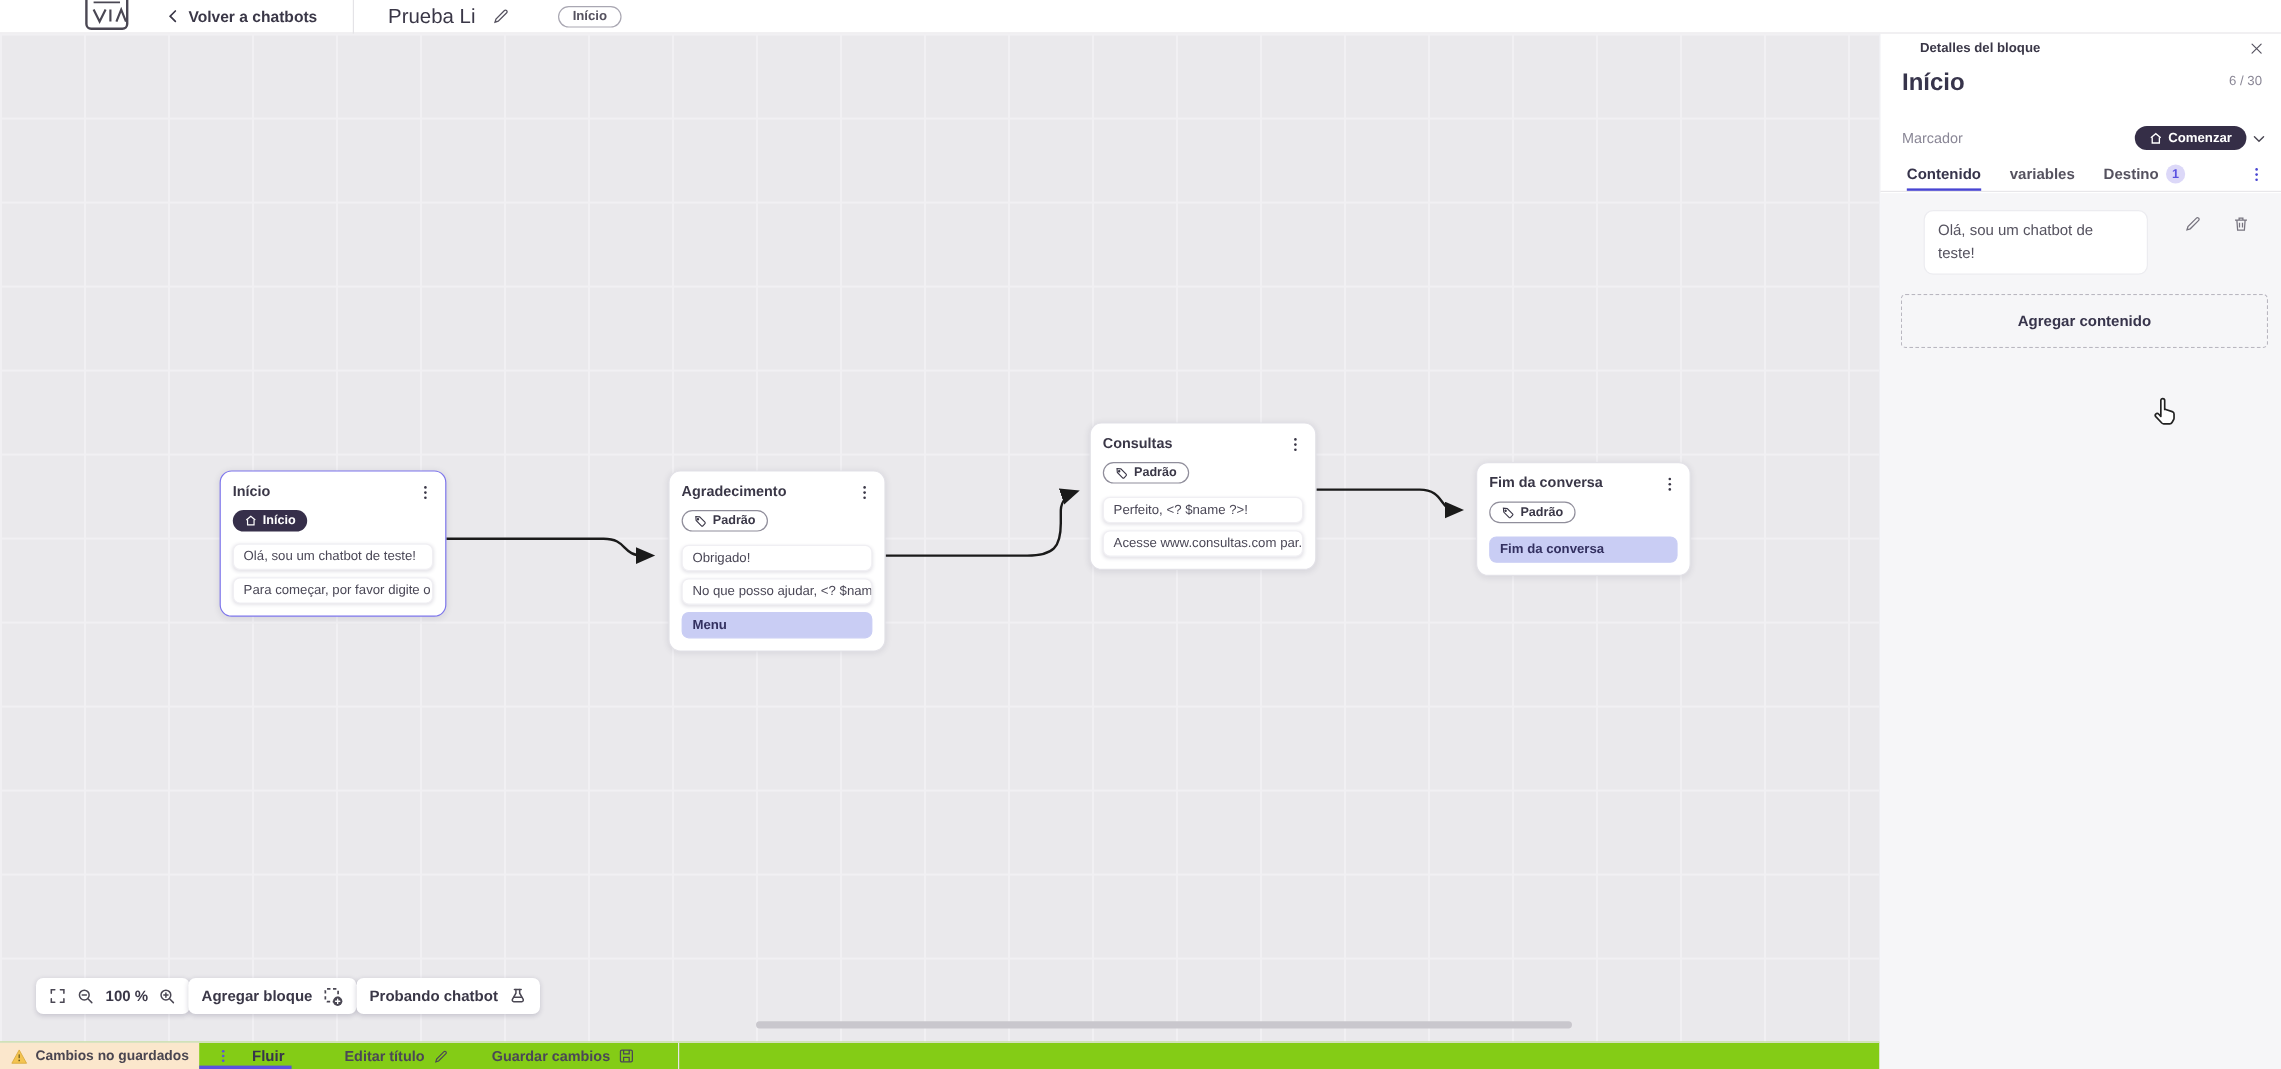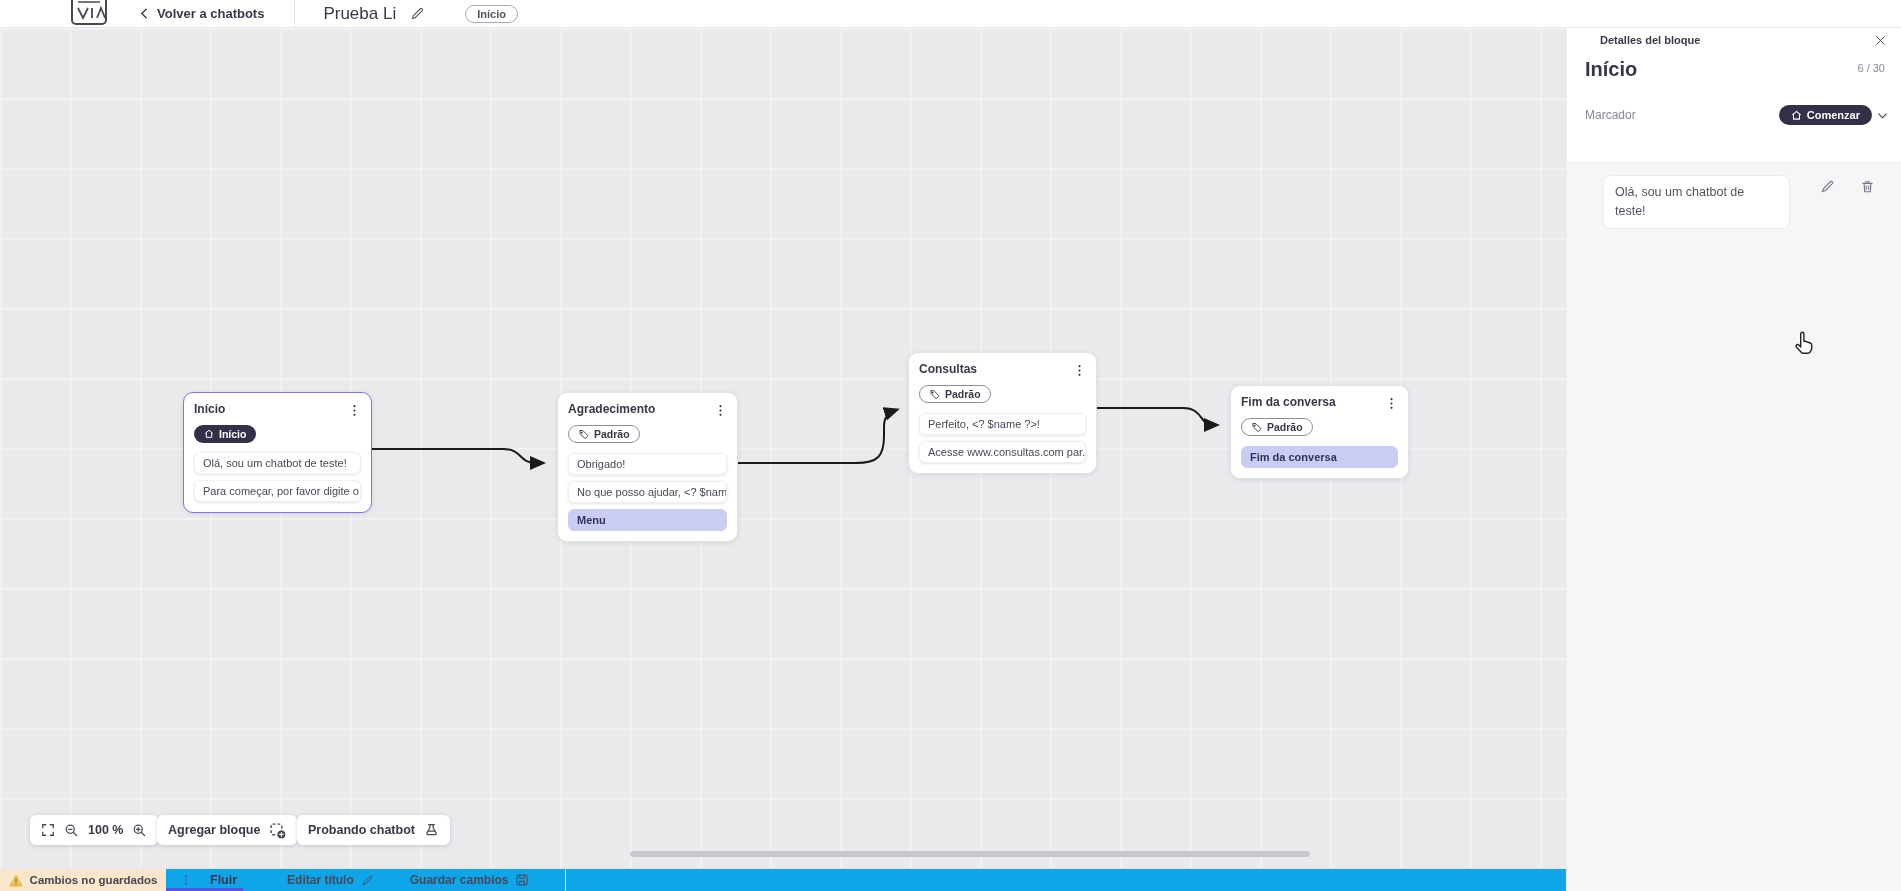--- a/index.html
+++ b/index.html
@@ -89,21 +89,21 @@
                   border-radius:8px; padding:7px 11px; font-size:12.5px; color:#55525f;
                   line-height:19px; cursor:text; }
   .row-icons { margin-left:auto; display:flex; gap:25px; padding-right:14px; margin-top:4px; }
   .icon-btn { cursor:pointer; display:flex; }
   .add-content-btn { margin-top:16px; margin-left:1px; width:306px; height:45px;
                      border:1.5px dashed #b9b7c0; border-radius:4px; display:flex; align-items:center;
                      justify-content:center; font-size:12.5px; font-weight:600; color:#37344b;
                      cursor:pointer; background:transparent; }
 
   
-  .bottombar { position:absolute; left:0; top:868px; width:1566px; height:23px; background:#0ea5e9;
+  .bottombar { position:absolute; left:0; top:868px; width:1566px; height:23px; background:#84cc16;
                border-top:1px solid #e7e6ea; display:flex; align-items:center; z-index:25; }
   .unsaved { width:166px; height:100%; background:#fbe7cc; display:flex; align-items:center;
              justify-content:center; gap:7px; font-size:11.5px; font-weight:600; color:#4a4550; }
   .bb-kebab { margin-left:14px; display:flex; cursor:pointer; }
   .bb-flow-tab { margin-left:18px; font-size:12.5px; font-weight:700; color:#37344b; cursor:pointer; }
   .bb-underline { position:absolute; left:166px; bottom:0; width:77px; height:3px; background:#5a51e0; }
   .bb-item { display:flex; align-items:center; gap:7px; font-size:12px; font-weight:600;
              color:#4a4756; cursor:pointer; }
   .bb-divider { width:1px; height:100%; background:#e7e6ea; margin-left:36px; }
   .ml34 { margin-left:50px; } .ml36 { margin-left:36px; }
@@ -314,38 +314,58 @@
               <path d="M3 10.5L12 3l9 7.5"></path>
               <path d="M5.5 9.5V20h13V9.5"></path>
             </svg>
           <span>Comenzar</span>
         </span>
         <span style="display:flex; cursor:pointer;">
           <svg width="13" height="13" viewBox="0 0 24 24" fill="none" stroke="#4a4753" stroke-width="2.2" stroke-linecap="round">
               <path d="M5 9l7 7 7-7"></path>
             </svg>
         </span>
+      </span>
+    </div>
+    <div class="panel-tabs">
+      <div class="p-tab active">
+        <span>Contenido</span>
+      </div>
+      <div class="p-tab">
+        <span>variables</span>
+      </div>
+      <div class="p-tab">
+        <span>Destino</span>
+        <span class="count-badge">1</span>
+      </div>
+      <span class="p-tabs-kebab">
+        <svg width="13" height="15" viewBox="0 0 24 24" fill="#4845d2">
+            <circle cx="12" cy="4" r="2"></circle>
+            <circle cx="12" cy="12" r="2"></circle>
+            <circle cx="12" cy="20" r="2"></circle>
+          </svg>
       </span>
     </div>
     <div class="panel-content">
       <div class="content-row">
         <div class="content-card">Olá, sou um chatbot de teste!</div>
         <div class="row-icons">
           <span class="icon-btn">
             <svg width="15" height="15" viewBox="0 0 24 24" fill="none" stroke="#77747f" stroke-width="1.7">
                 <path d="M4 20l1.3-4.3L16.6 4.4a1.9 1.9 0 0 1 2.7 0l.3.3a1.9 1.9 0 0 1 0 2.7L8.3 18.7z"></path>
               </svg>
           </span>
           <span class="icon-btn">
             <svg width="15" height="15" viewBox="0 0 24 24" fill="none" stroke="#77747f" stroke-width="1.7">
                 <path d="M4 7h16M9.5 7V4.5h5V7M6.5 7l1 13.5h9l1-13.5M10 10.5v6.5M14 10.5v6.5"></path>
               </svg>
           </span>
         </div>
       </div>
+      <button class="add-content-btn">Agregar contenido</button>
     </div>
   </div>
 
   <div class="bottombar">
     <div class="unsaved">
       <span style="display:flex">
         <svg width="14" height="13" viewBox="0 0 24 22">
             <path d="M12 1.5L22.5 20.5H1.5z" fill="#f4c451" stroke="#d8a93c" stroke-width="1.2" stroke-linejoin="round"></path>
             <rect x="11.1" y="7.5" width="1.8" height="6" rx="0.9" fill="#6b5b1e"></rect>
             <circle cx="12" cy="16.5" r="1.2" fill="#6b5b1e"></circle>

